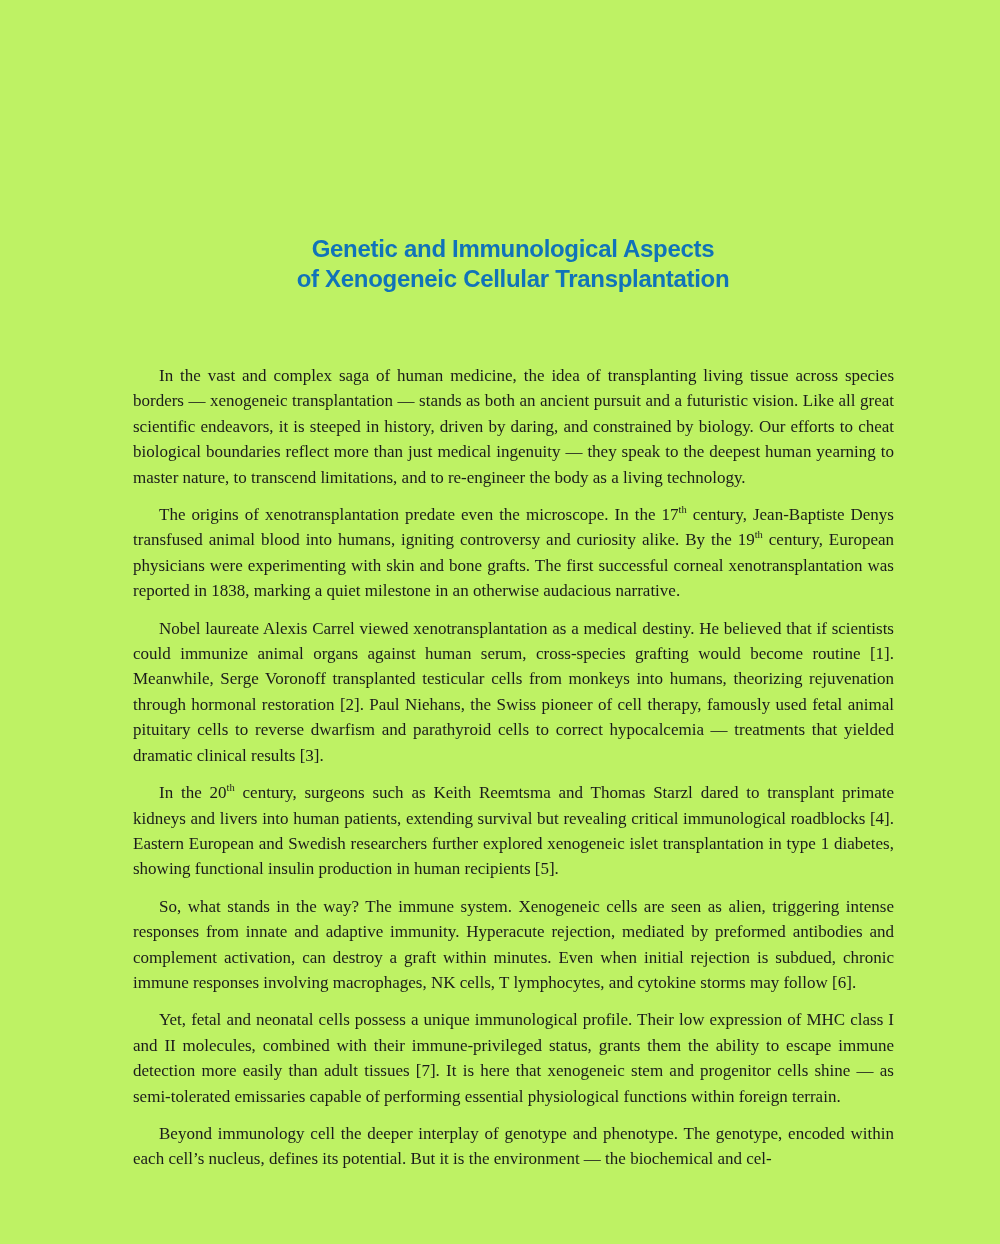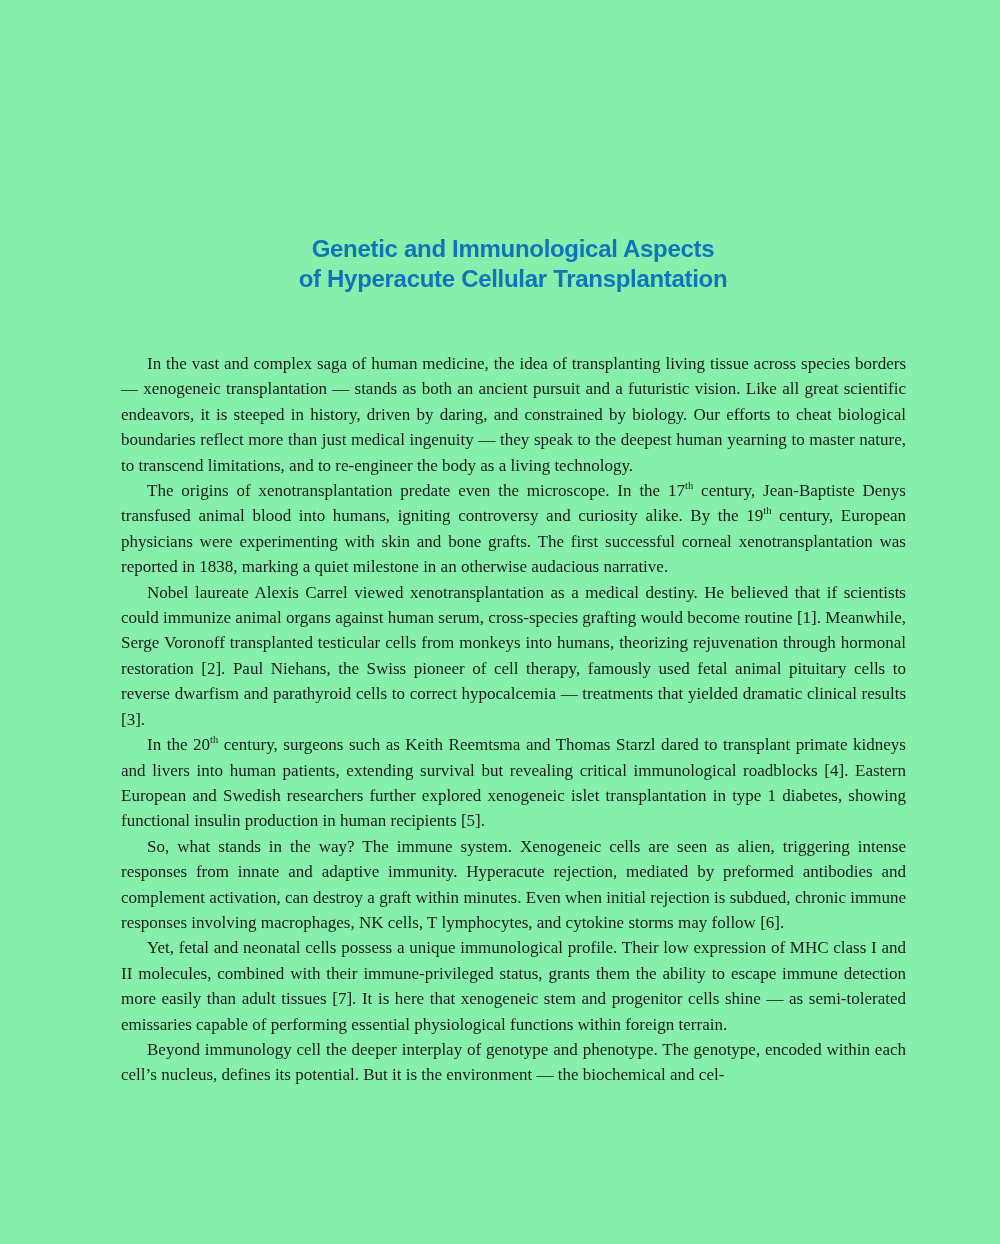--- a/index.html
+++ b/index.html
@@ -4,21 +4,21 @@
 <style>
   html, body {
     margin: 0;
     padding: 0;
     background: #ffffff;
   }
   .page {
     position: relative;
     width: 1000px;
     height: 1244px;
-    background: #86efac;
+    background: #bef264;
     overflow: hidden;
     box-sizing: border-box;
     text-decoration: underline;
   }
   .article-title {
     position: absolute;
     top: 234px;
     left: 120px;
     width: 786px;
     margin: 0;
@@ -34,37 +34,37 @@
     top: 351px;
     left: 121px;
     width: 785px;
     font-family: "Liberation Serif", "DejaVu Serif", serif;
     font-size: 17px;
     line-height: 25.4px;
     color: #1b1b1b;
     text-align: justify;
   }
   .article-body p {
-    margin: 0;
+    margin: 12px;
     padding: 0;
     text-indent: 26px;
   }
   .article-body p sup {
     font-size: 0.62em;
     line-height: 0;
     vertical-align: super;
   }
 </style>
 </head>
 <body>
 
 <div class="page">
   <h1 class="article-title" style="color: rgb(17, 115, 185);">
     <span>Genetic and Immunological Aspects</span><br>
-    <span>of Hyperacute Cellular Transplantation</span>
+    <span>of Xenogeneic Cellular Transplantation</span>
   </h1>
 
   <div class="article-body" style="color: rgb(27, 27, 27);">
       <p>In the vast and complex saga of human medicine, the idea of transplanting living tissue across species borders — xenogeneic transplantation — stands as both an ancient pursuit and a futuristic vision. Like all great scientific endeavors, it is steeped in history, driven by daring, and constrained by biology. Our efforts to cheat biological boundaries reflect more than just medical ingenuity — they speak to the deepest human yearning to master nature, to transcend limitations, and to re-engineer the body as a living technology.</p>
       <p>The origins of xenotransplantation predate even the microscope. In the 17<sup>th</sup> century, Jean-Baptiste Denys transfused animal blood into humans, igniting controversy and curiosity alike. By the 19<sup>th</sup> century, European physicians were experimenting with skin and bone grafts. The first successful corneal xenotransplantation was reported in 1838, marking a quiet milestone in an otherwise audacious narrative.</p>
       <p>Nobel laureate Alexis Carrel viewed xenotransplantation as a medical destiny. He believed that if scientists could immunize animal organs against human serum, cross-species grafting would become routine [1]. Meanwhile, Serge Voronoff transplanted testicular cells from monkeys into humans, theorizing rejuvenation through hormonal restoration [2]. Paul Niehans, the Swiss pioneer of cell therapy, famously used fetal animal pituitary cells to reverse dwarfism and parathyroid cells to correct hypocalcemia — treatments that yielded dramatic clinical results [3].</p>
       <p>In the 20<sup>th</sup> century, surgeons such as Keith Reemtsma and Thomas Starzl dared to transplant primate kidneys and livers into human patients, extending survival but revealing critical immunological roadblocks [4]. Eastern European and Swedish researchers further explored xenogeneic islet transplantation in type 1 diabetes, showing functional insulin production in human recipients [5].</p>
       <p>So, what stands in the way? The immune system. Xenogeneic cells are seen as alien, triggering intense responses from innate and adaptive immunity. Hyperacute rejection, mediated by preformed antibodies and complement activation, can destroy a graft within minutes. Even when initial rejection is subdued, chronic immune responses involving macrophages, NK cells, T lymphocytes, and cytokine storms may follow [6].</p>
       <p>Yet, fetal and neonatal cells possess a unique immunological profile. Their low expression of MHC class I and II molecules, combined with their immune-privileged status, grants them the ability to escape immune detection more easily than adult tissues [7]. It is here that xenogeneic stem and progenitor cells shine — as semi-tolerated emissaries capable of performing essential physiological functions within foreign terrain.</p>
       <p>Beyond immunology cell the deeper interplay of genotype and phenotype. The genotype, encoded within each cell’s nucleus, defines its potential. But it is the environment — the biochemical and cel-</p>

